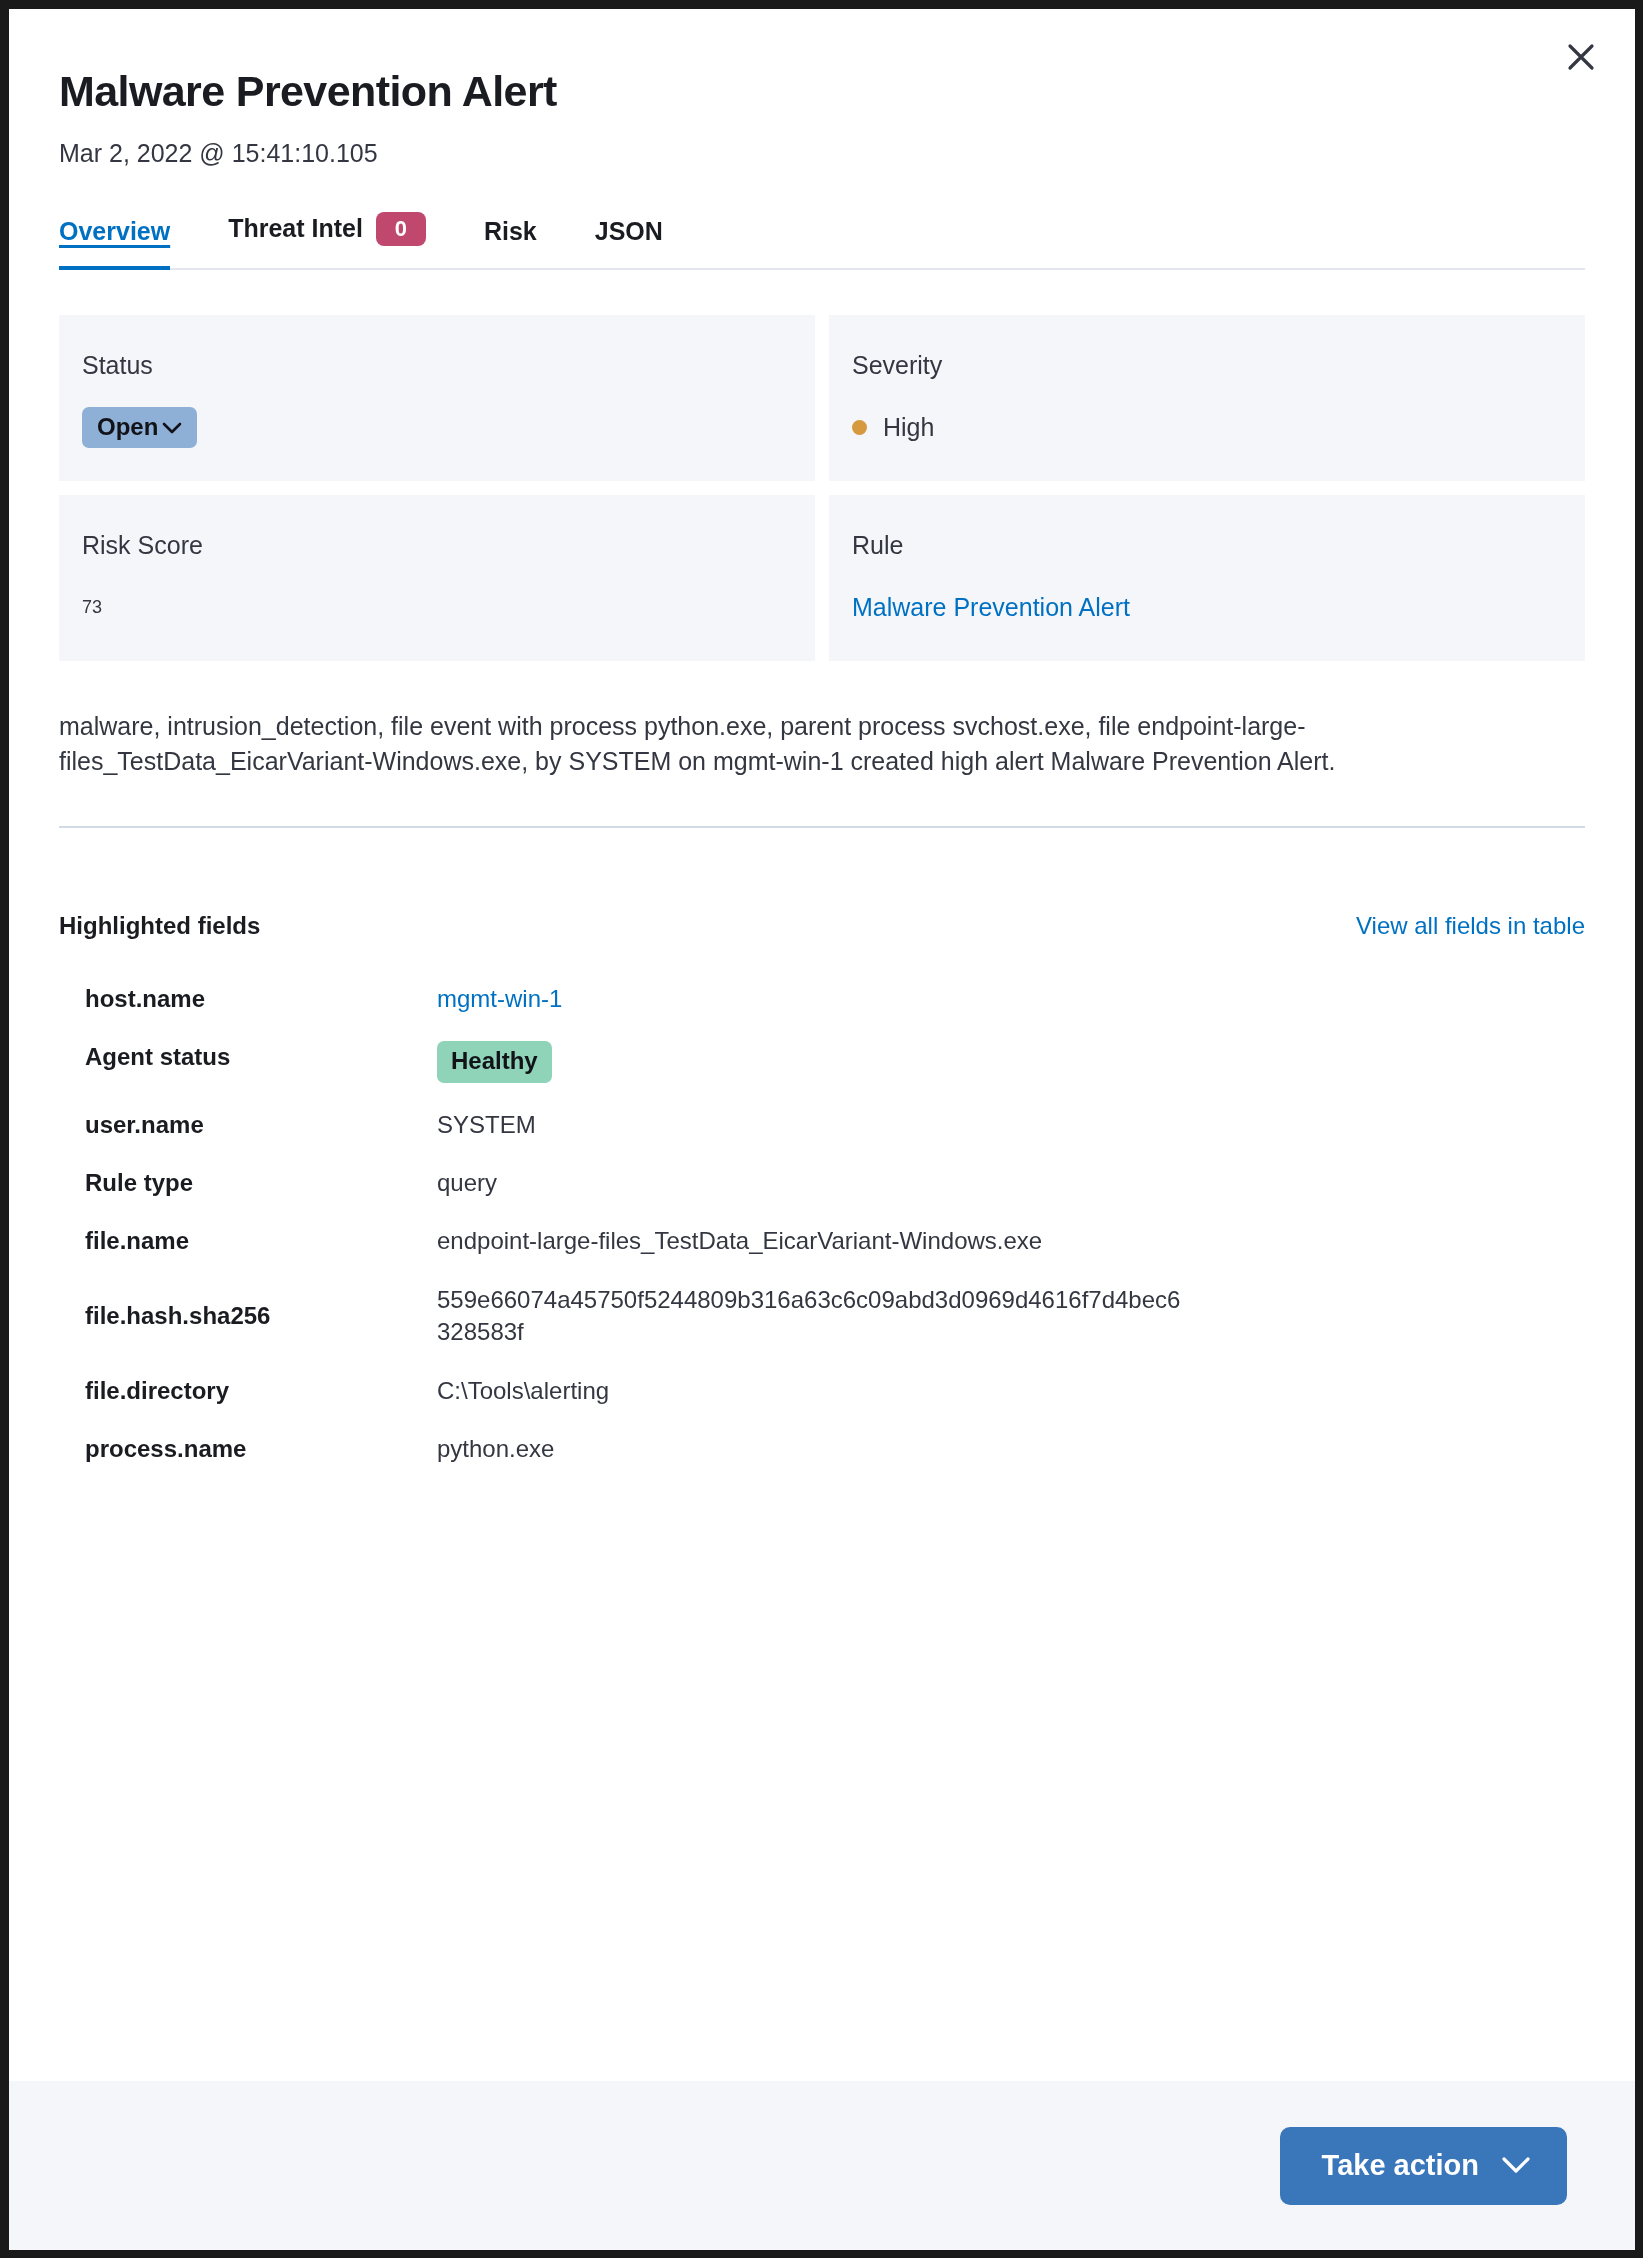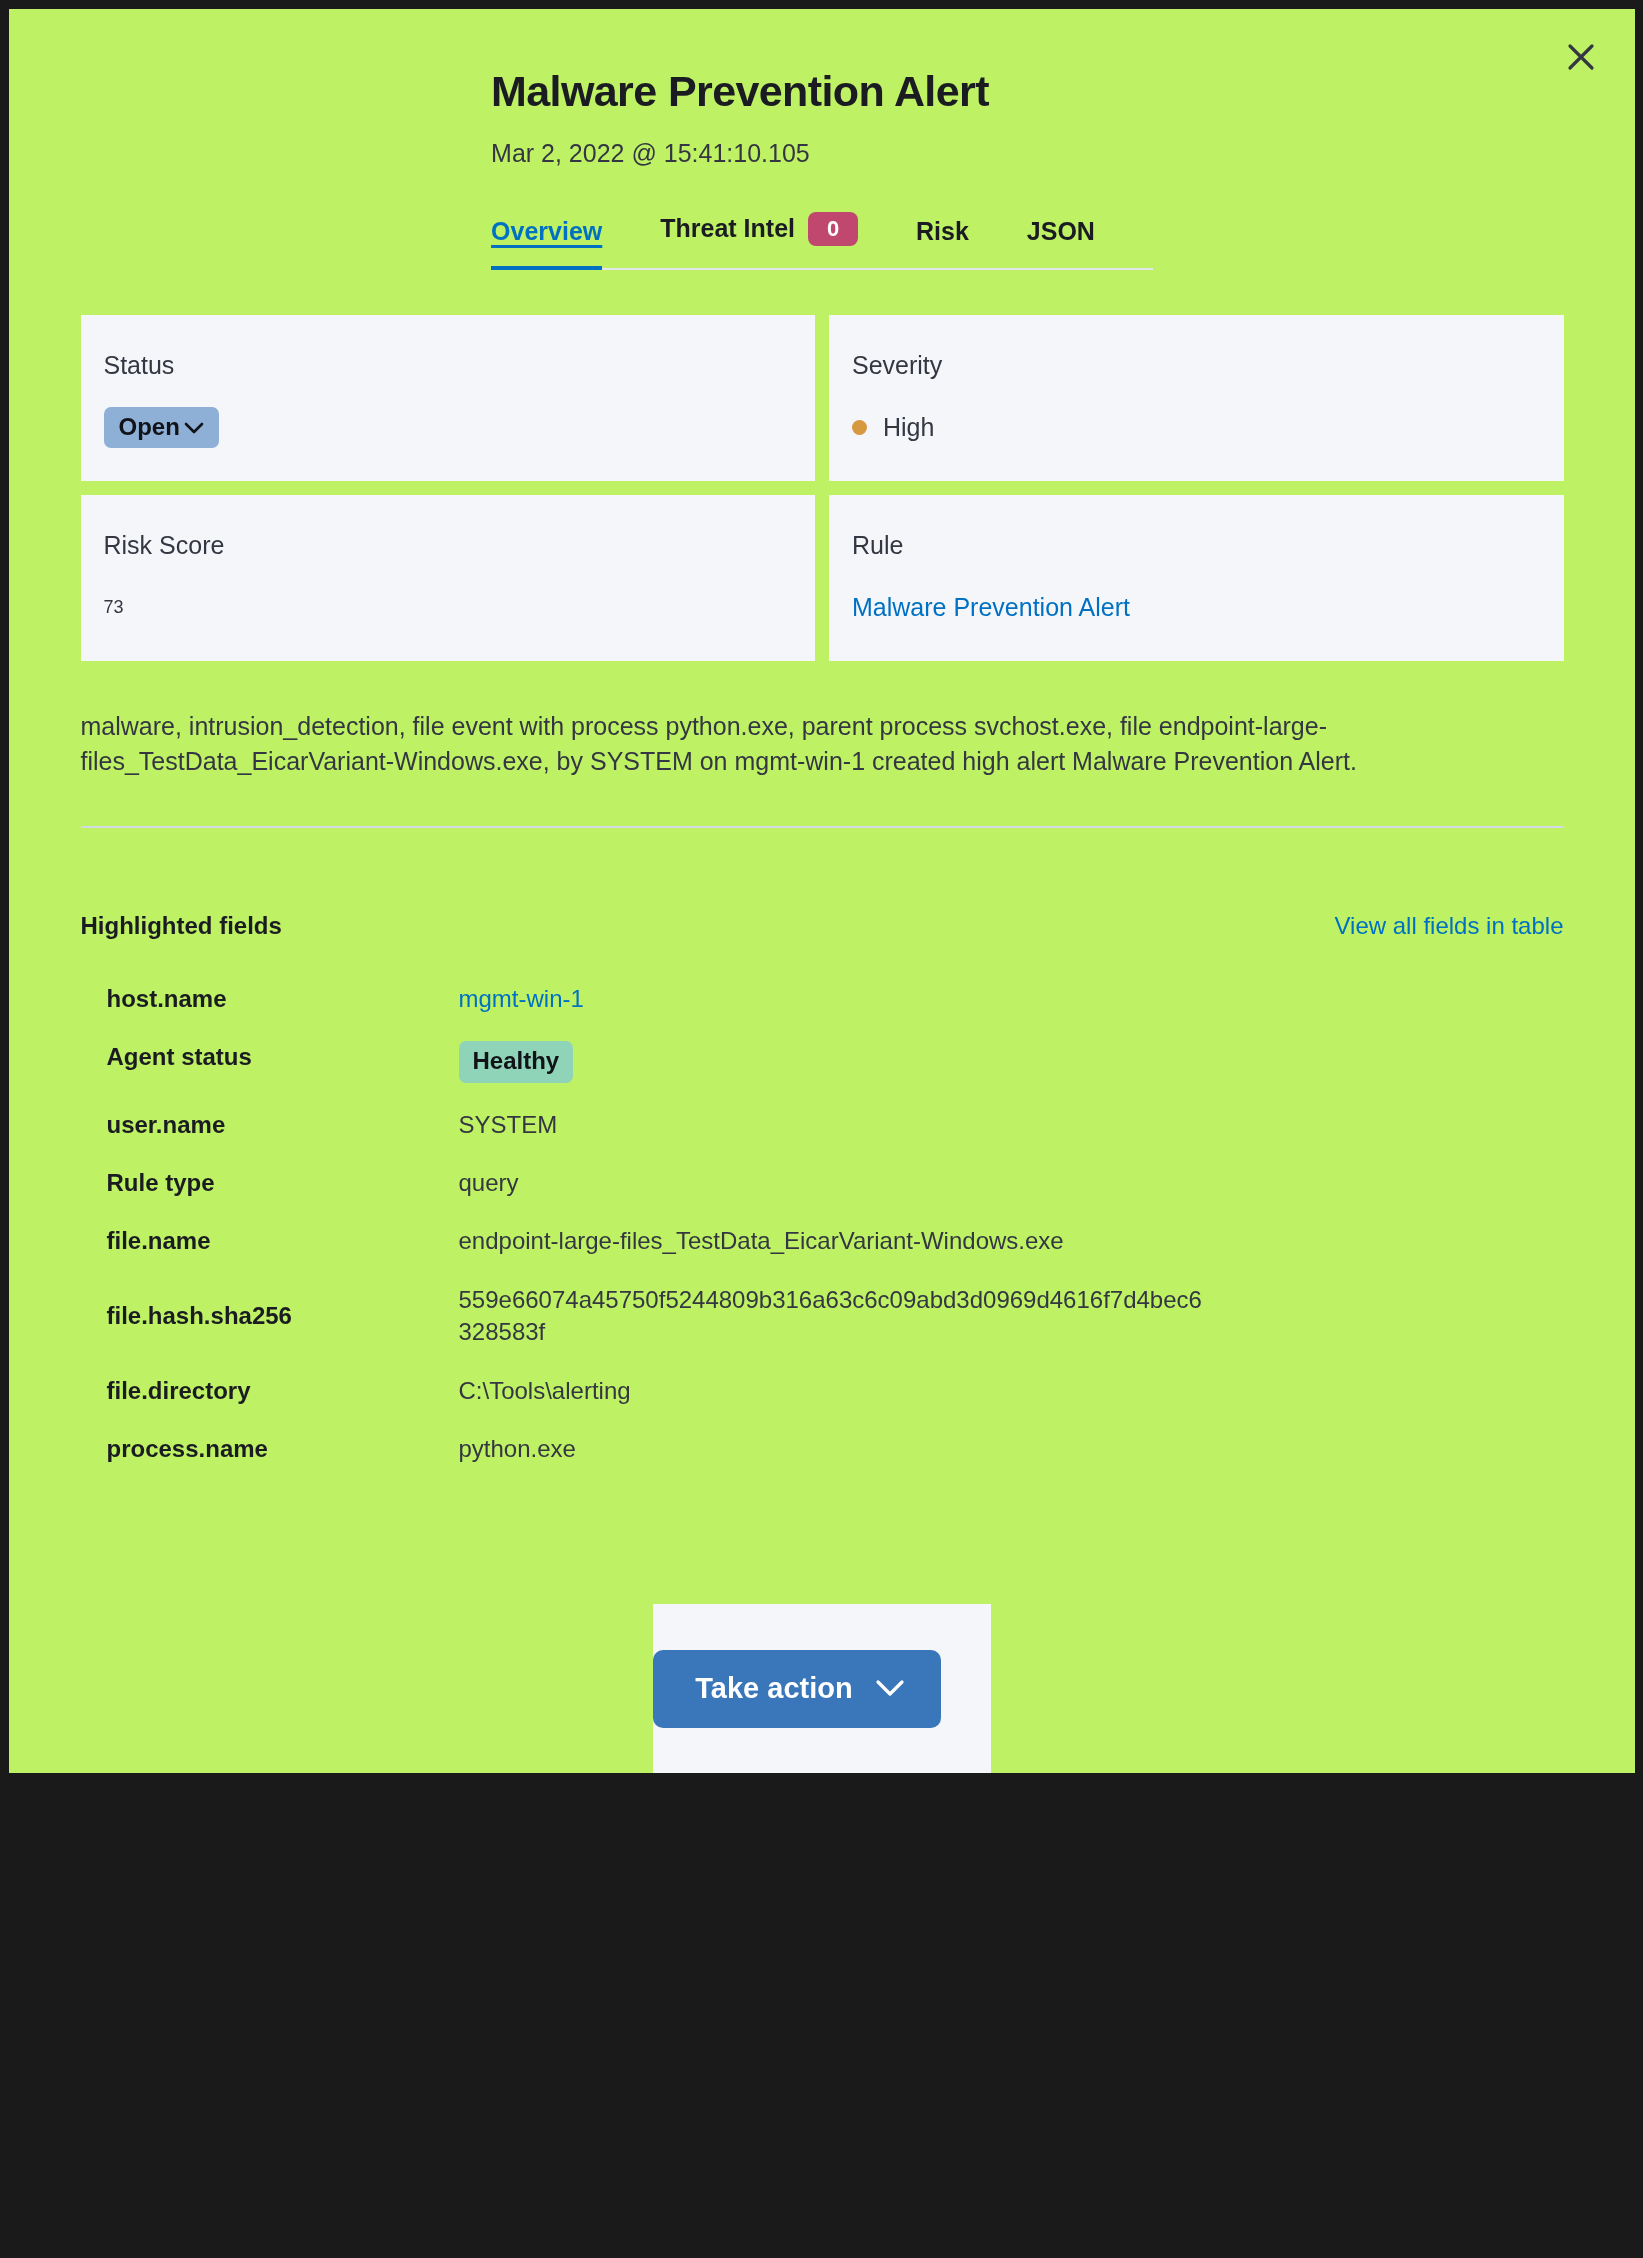--- a/index.html
+++ b/index.html
@@ -11,26 +11,25 @@
     width: 1644px;
     height: 2259px;
     font-family: "Liberation Sans", sans-serif;
     -webkit-font-smoothing: antialiased;
   }
   .flyout {
     position: absolute;
     left: 9px;
     top: 9px;
     width: 1626px;
-    height: 1764px;
-    background: #bef264;
+    height: 2241px;
+    background: #ffffff;
     overflow: hidden;
     display: flex;
     flex-direction: column;
-    align-items: center;
   }
 
   
   .close-btn {
     position: absolute;
     right: 28px;
     top: 22px;
     width: 52px;
     height: 52px;
     display: flex;
@@ -253,21 +252,21 @@
     line-height: 1.15;
   }
 
   
   .footer {
     height: 169px;
     background: #f4f6fa;
     display: flex;
     align-items: center;
     justify-content: flex-end;
-    padding-right: 50px;
+    padding-right: 68px;
     box-sizing: border-box;
   }
   .take-action-btn {
     display: inline-flex;
     align-items: center;
     gap: 22px;
     background: #3a76ba;
     color: #ffffff;
     font-size: 29px;
     font-weight: bold;

